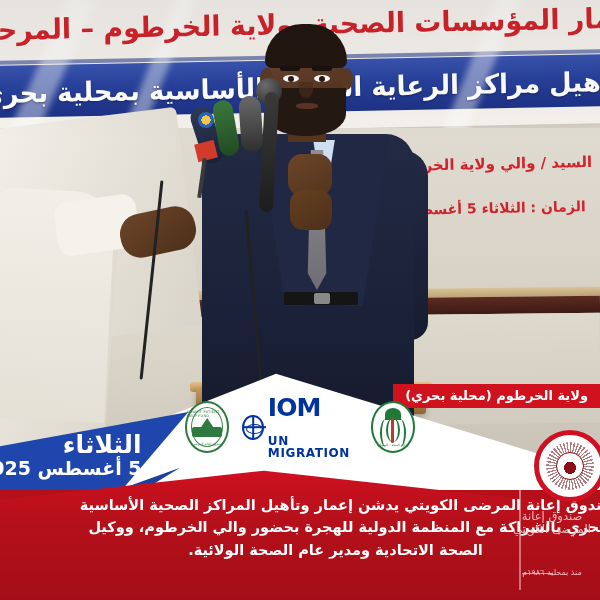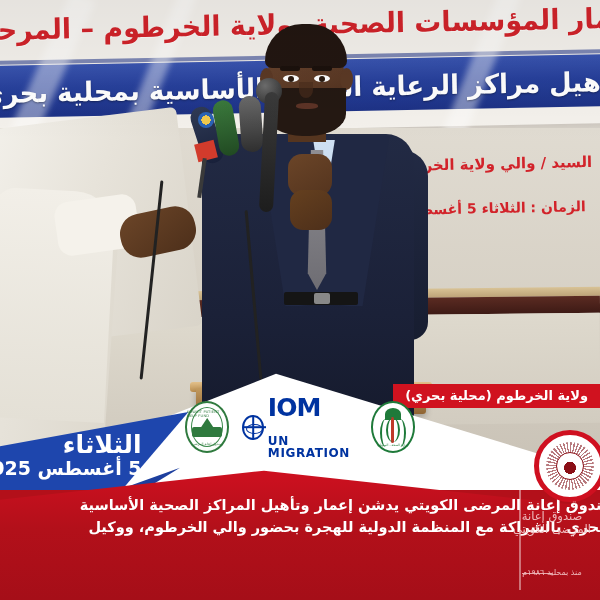--- a/index.html
+++ b/index.html
@@ -353,20 +353,21 @@
   <div id="date-block">
     <div id="date-day">الثلاثاء</div>
     <div id="date-date">5 أغسطس 2025</div>
   </div>
 
   <div id="footer">
 
     <div id="caption">
       <div class="l1">صندوق إعانة المرضى الكويتي يدشن إعمار وتأهيل المراكز الصحية الأساسية</div>
       <div class="l2">ببحري بالشراكة مع المنظمة الدولية للهجرة بحضور والي الخرطوم، ووكيل</div>
+      <div class="l3">الصحة الاتحادية ومدير عام الصحة الولائية.</div>
     </div>
 
     <div class="divider"></div>
 
     <div id="kpf-foot">
       <div class="kpf-seal">
         <div class="lines"></div>
         <div class="inner"></div>
         <div class="glyph"></div>
       </div>

